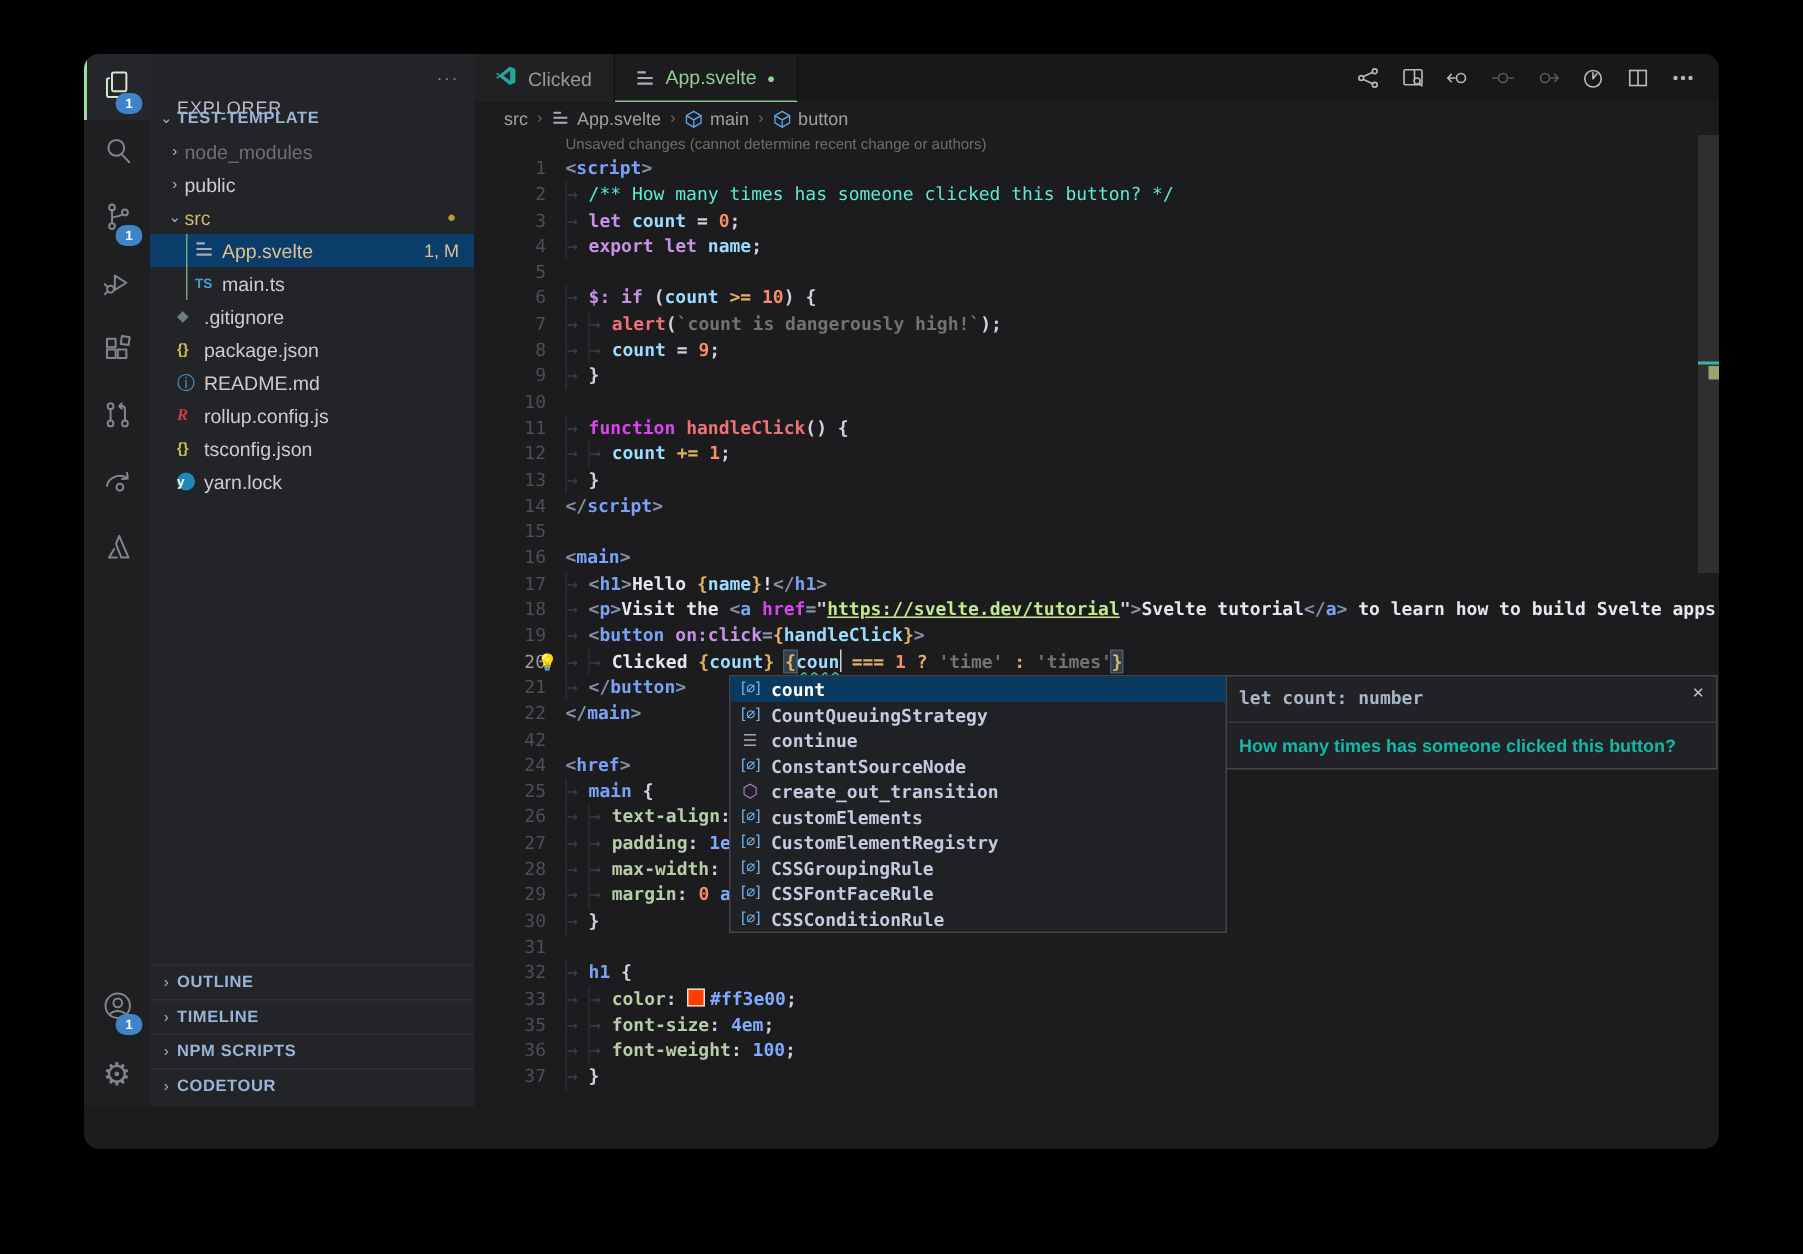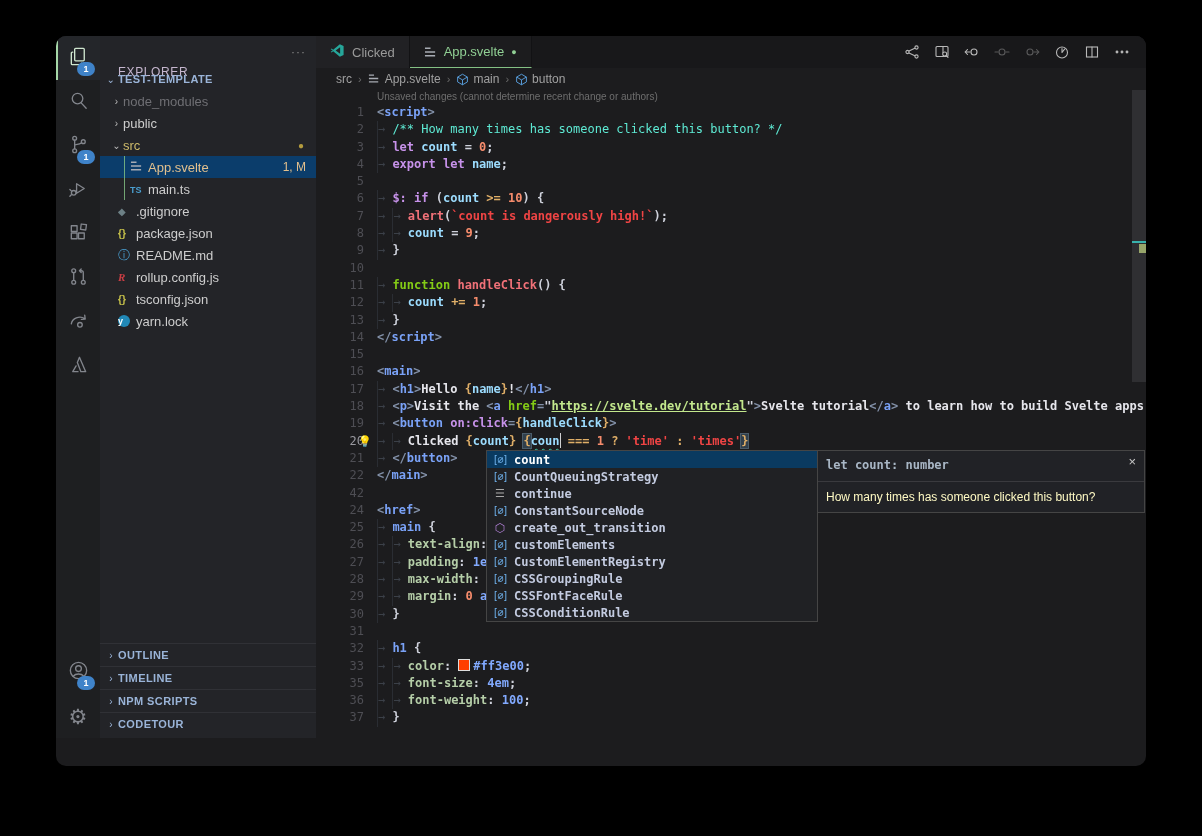--- a/index.html
+++ b/index.html
@@ -63,42 +63,42 @@
   .cube{width:13px;height:13px;}
   .cube path{stroke:#5ca6e8;fill:none;stroke-width:1.1;}
   
   #code{flex:1;position:relative;overflow:hidden;font-family:"DejaVu Sans Mono",monospace;font-size:12px;font-weight:600;}
   #codelens{height:14px;line-height:14px;padding-left:61px;color:#6e6e6e;font-size:10px;font-weight:normal;font-family:"Liberation Sans",sans-serif;}
   .code-line{height:17.3px;line-height:17.3px;white-space:pre;position:relative;}
   .ln{position:absolute;left:0;width:48px;text-align:right;color:#4e4e54;font-weight:normal;}
   .ln.cur-ln{color:#9a9aa0;}
   .lt{position:absolute;left:61px;}
   .ind{display:inline-block;width:14.4px;color:#3b4048;border-left:1px solid #2a2d33;font-weight:normal;}
-  .tk.p{color:#8290a8}.tk.tag{color:#7aa2f7}.tk.kw{color:#c792ea}.tk.fk{color:#84cc16}
-  .tk.fn{color:#f07178}.tk.v{color:#9cdcfe}.tk.n{color:#f78c6c}.tk.s{color:#ef4444}
+  .tk.p{color:#8290a8}.tk.tag{color:#7aa2f7}.tk.kw{color:#c792ea}.tk.fk{color:#d946ef}
+  .tk.fn{color:#f07178}.tk.v{color:#9cdcfe}.tk.n{color:#f78c6c}.tk.s{color:#737373}
   .tk.lnk{color:#c3e88d;text-decoration:underline;}
   .tk.t{color:#e6e6ec;}.tk.cp{color:#b5cea8}.tk.cv{color:#82aaff}.tk.op{color:#e0af68}
   .tk.w{color:#cfd2dc}.tk.c{color:#5eead4;font-weight:normal}
   .tk.opm{color:#e0af68;background:rgba(90,130,160,.35);outline:1px solid rgba(130,170,200,.45);}
   .tk.wavy{text-decoration:underline wavy #3fbf9f;text-decoration-thickness:1px;text-underline-offset:3px;}
   .swatch{display:inline-block;width:10px;height:10px;background:#ff3e00;border:1px solid #ddd;vertical-align:-1px;margin-right:3px;}
   .cursor{display:inline-block;width:0;border-left:1.5px solid #cfd0d2;height:15px;vertical-align:-3px;}
   .bulb{position:absolute;left:42px;top:1px;font-size:11px;line-height:15px;}
   
   #suggest{position:absolute;left:170px;top:360px;width:330px;background:#202124;border:1px solid #454545;z-index:5;}
   .sg-row{height:17px;display:flex;align-items:center;gap:5px;padding:0 4px;color:#c3cbe0;font-weight:bold;}
   .sg-row.sel{background:#0a3a60;color:#fff;}
   .sic{width:18px;flex:none;text-align:center;font-weight:normal;font-size:10px;line-height:1;}
   .sic-symbol-variable::before{content:"[∅]";color:#6fb3ef;letter-spacing:-1px;}
   .sic-symbol-keyword::before{content:"☰";color:#a8a8a8;font-size:11px;}
   .sic-symbol-module::before{content:"⬡";color:#b180d7;font-size:12px;}
   
   #hover{position:absolute;left:499px;top:360px;width:330px;background:#212226;border:1px solid #454545;z-index:4;box-sizing:border-box;}
   #hover-sig{padding:7px 10px 9px;color:#a9b7c6;font-size:12px;border-bottom:1px solid #3a3a3e;position:relative;}
-  #hover-doc{padding:8px 10px;color:#fef9c3;font-family:"Liberation Sans",sans-serif;font-weight:normal;font-size:12px;}
+  #hover-doc{padding:8px 10px;color:#14b8a6;font-family:"Liberation Sans",sans-serif;font-weight:bold;font-size:12px;}
   #hover-close{position:absolute;top:3px;right:8px;color:#c8c8c8;font-size:13px;font-family:"Liberation Sans",sans-serif;font-weight:normal;}
   
   #scrollbar{position:absolute;right:0;top:0;width:14px;height:292px;background:#3a3a3d;opacity:.65;z-index:6;}
   #ov-cursor{position:absolute;right:0;top:151px;width:14px;height:2px;background:#38b2ac;z-index:7;}
   #ov-change{position:absolute;right:0;top:154px;width:7px;height:9px;background:#97a56a;z-index:7;}
 </style>
 </head>
 <body>
 
 <div id="window">

